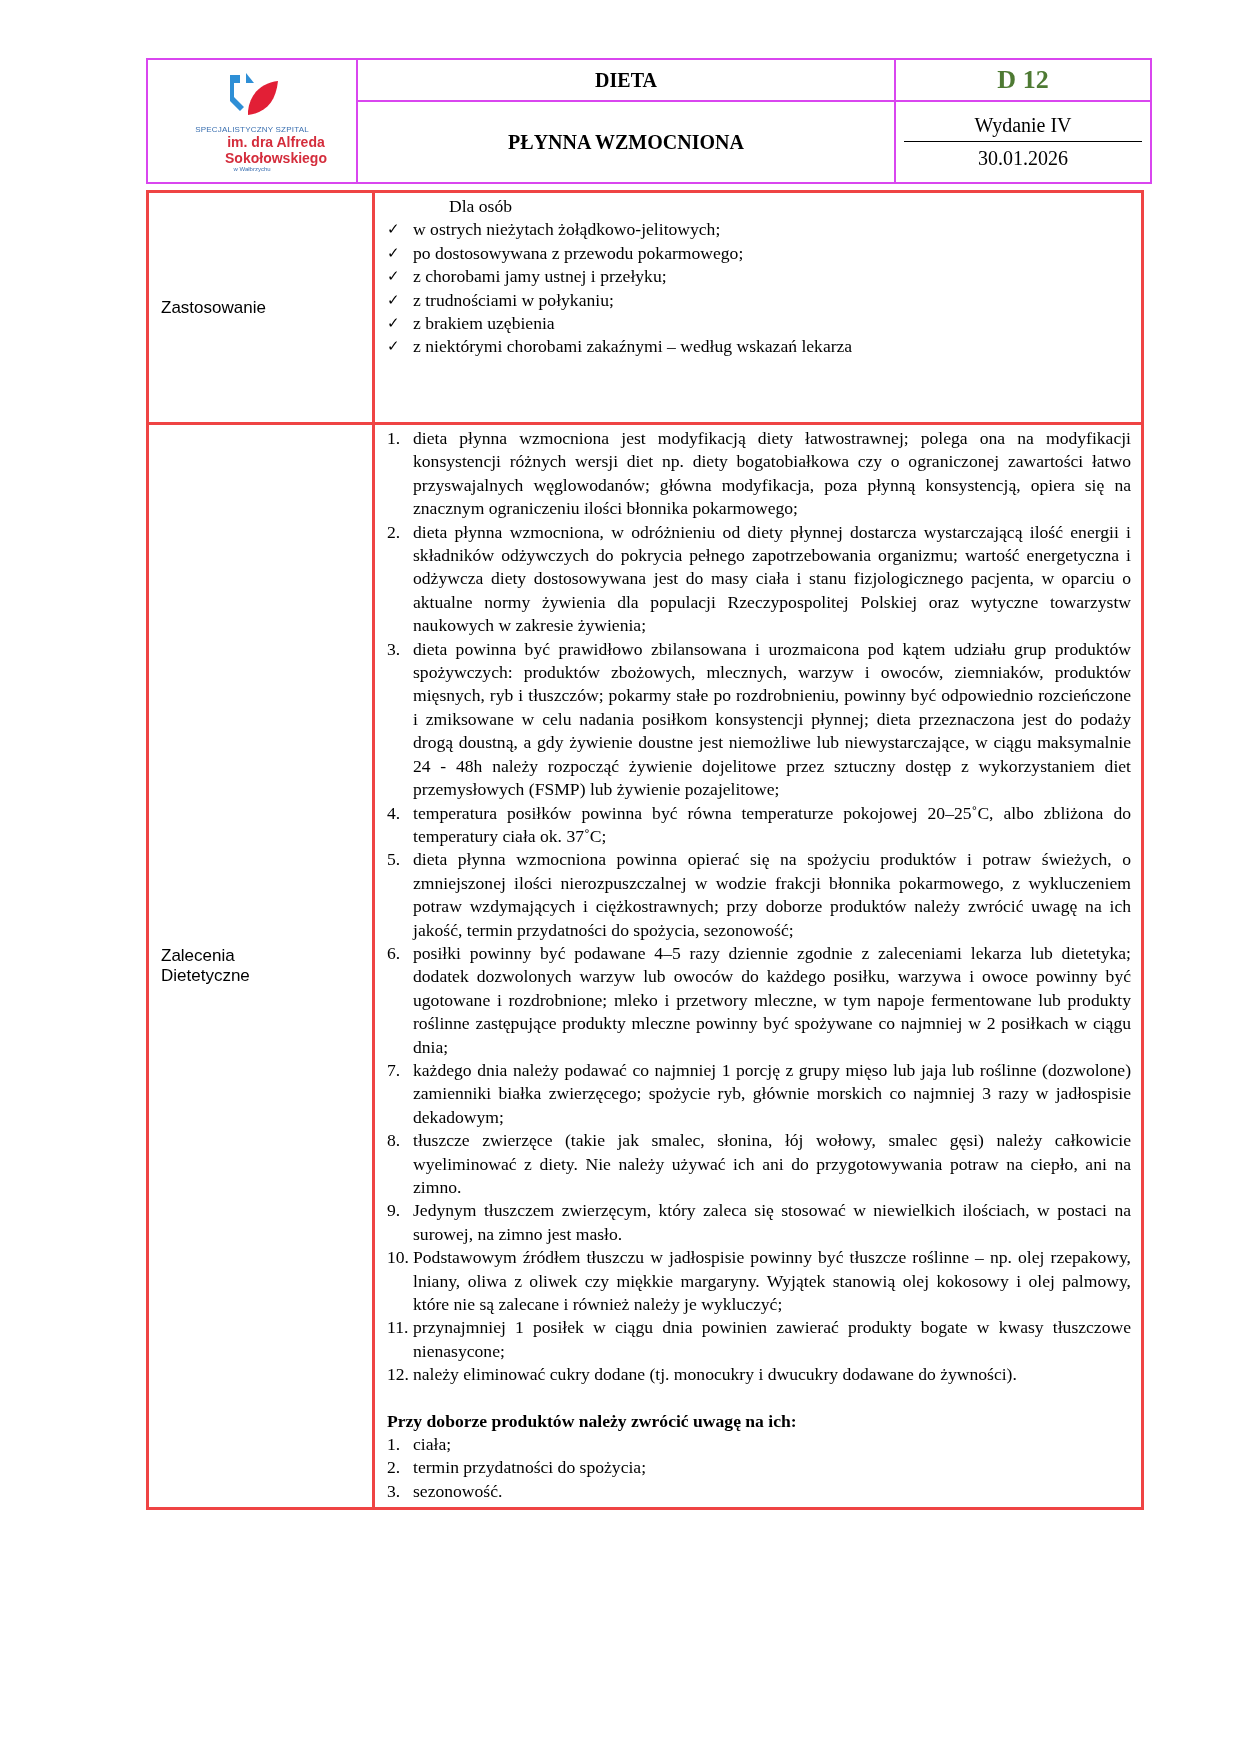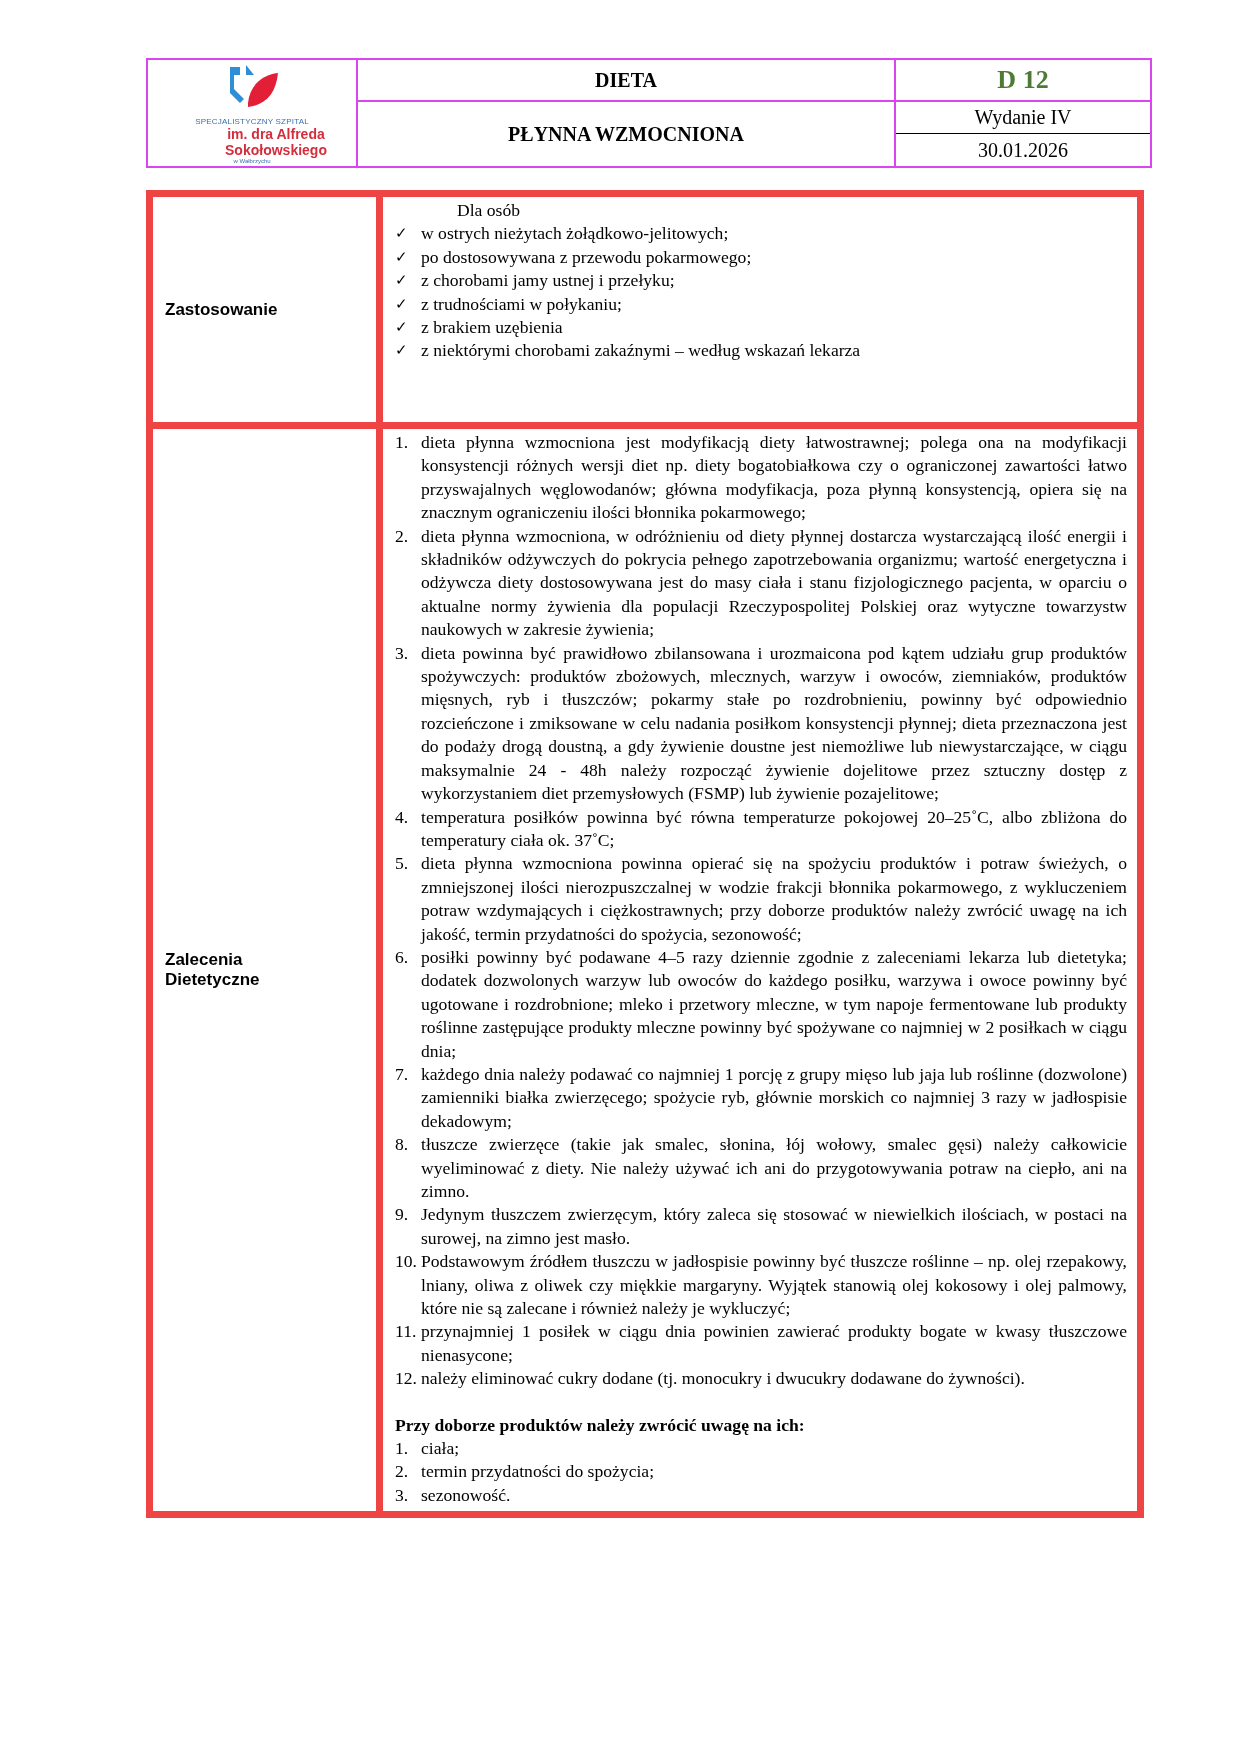--- a/index.html
+++ b/index.html
@@ -9,22 +9,22 @@
   .hdr .logo-cell { width: 208px; }
   .hdr .mid { width: 536px; font-weight: bold; font-size: 20px; }
   .hdr .right { width: 254px; font-size: 20px; }
   .code { color: #4e7a33; font-weight: bold; font-size: 26px; }
   .logo { display: flex; flex-direction: column; align-items: center; justify-content: center; height: 100%; }
   .logo-text1 { font-family: "Liberation Sans", sans-serif; font-size: 8px; color: #3a6fb0; letter-spacing: 0.2px; margin-top: 4px; }
   .logo-text2 { font-family: "Liberation Sans", sans-serif; font-size: 14px; color: #d42d3c; font-weight: bold; margin-left: 48px; }
   .logo-text3 { font-family: "Liberation Sans", sans-serif; font-size: 6px; color: #3a6fb0; }
 
   .main { position: absolute; left: 146px; top: 190px; width: 998px; border-collapse: collapse; table-layout: fixed; }
-  .main td { border: 7px solid #ef4444; vertical-align: middle; padding: 0; }
-  .main .label { width: 211px; font-weight: bold; font-size: 17px; font-family: "Liberation Sans", sans-serif; padding-left: 12px; margin-left: 32px; }
+  .main td { border: 3px solid #ef4444; vertical-align: middle; padding: 0; }
+  .main .label { width: 211px; font-weight: normal; font-size: 17px; font-family: "Liberation Sans", sans-serif; padding-left: 12px; margin-left: 32px; }
   .main .content { font-size: 17.6px; line-height: 23.4px; padding: 2px 10px 4px 12px; }
   .row1 { height: 232px; }
   .intro { padding-left: 62px; }
   .check-list { list-style: none; margin: 0; padding: 0; }
   .check-list li { display: flex; }
   .check-list .ck { width: 26px; flex: none; font-size: 15px; }
   .num-list { margin: 0; padding: 0; list-style: none; }
   .num-list li { display: flex; text-align: justify; }
   .num-list .n { width: 26px; flex: none; text-align: left; }
   .num-list .t { flex: 1; }
@@ -49,21 +49,21 @@
         <div class="logo-text3">w Wałbrzychu</div>
       </div>
     </td>
     <td class="mid">DIETA</td>
     <td class="right">
       <span class="code">D 12</span>
     </td>
   </tr>
   <tr style="height:64px">
     <td class="mid">PŁYNNA WZMOCNIONA</td>
-    <td class="right" style="padding:0">
+    <td class="right" style="padding:8px">
       <div style="height:31px; line-height:31px; border-bottom:1px solid #000;">Wydanie IV</div>
       <div style="height:32px; line-height:32px;text-align:center;">30.01.2026</div>
     </td>
   </tr>
 </tbody>
   </table>
 
 <table class="main">
   <tbody>
       <tr class="row1">

